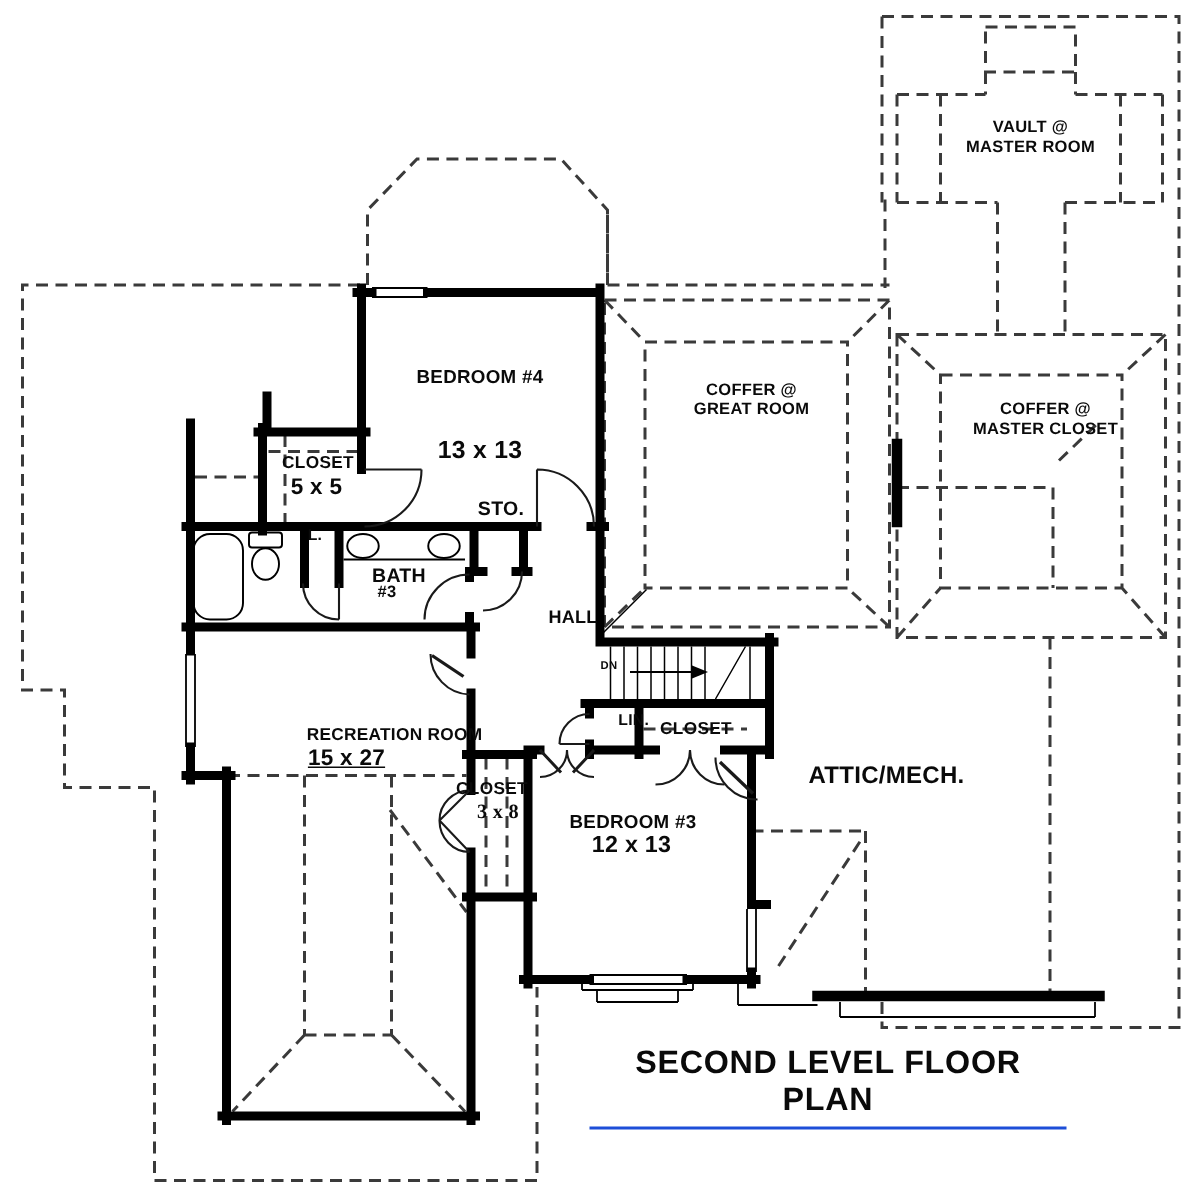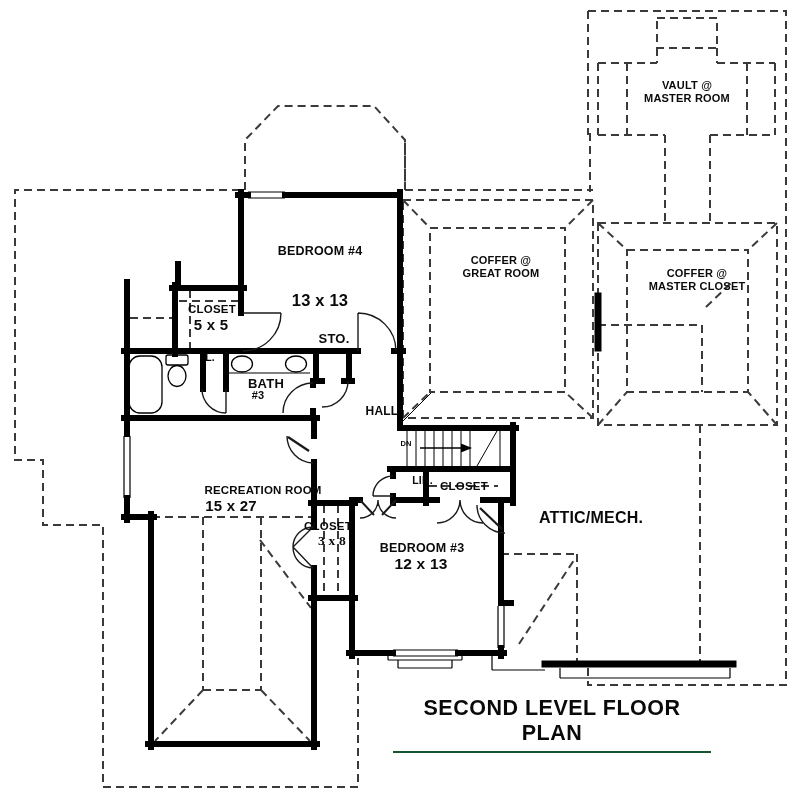--- a/index.html
+++ b/index.html
@@ -2,21 +2,21 @@
 <html><head>
 <meta charset="utf-8">
 <style>
   html,body{margin:0;padding:0;background:#ffffff;}
   .stage{position:relative;width:800px;height:800px;background:#ffffff;overflow:hidden;
          font-family:"Liberation Sans","DejaVu Sans",sans-serif;}
   svg{position:absolute;left:0;top:0;}
   .lbl{position:absolute;transform:translateX(-50%);font-weight:700;color:#0a0a0a;
        white-space:nowrap;letter-spacing:.2px;line-height:1;}
   .title{position:absolute;font-weight:700;color:#0a0a0a;text-align:center;
-         border-bottom:2px solid #14532d;padding-bottom:5px;letter-spacing:.5px;}
+         border-bottom:2px solid #1d4ed8;padding-bottom:5px;letter-spacing:.5px;}
 </style>
 </head>
 <body>
 
 <div class="stage">
 
   <svg width="800" height="800" viewBox="0 0 800 800">
 
     <g stroke="#3a3a3a" stroke-width="2" fill="none" stroke-dasharray="8 5">
 
@@ -138,21 +138,21 @@
 
   <div class="lbl" style="left:258px;top:377px;font-size:13px;padding-left:16px;">BATH</div>
   <div class="lbl" style="left:258px;top:390px;font-size:11px;">#3</div>
 
   <div class="lbl" style="left:358px;top:405px;font-size:12px;margin-left:24px;">HALL</div>
   <div class="lbl" style="left:406px;top:440px;font-size:7.5px;">DN</div>
   <div class="lbl" style="left:410px;top:475px;font-size:10.5px;padding-left:25px;">LIN.</div>
   <div class="lbl" style="left:464px;top:481px;font-size:11.5px;">CLOSET</div>
 
   <div class="lbl" style="left:231px;top:485px;font-size:11.5px;margin-left:32px;">RECREATION ROOM</div>
-  <div class="lbl" style="left:231px;top:498px;font-size:15px;">15 x 27</div>
+  <div class="lbl" style="left:231px;top:498px;font-size:15px;text-decoration:underline;">15 x 27</div>
 
   <div class="lbl" style="left:328px;top:521px;font-size:11.5px;">CLOSET</div>
   <div class="lbl" style="left:332px;top:534px;font-size:13.5px;font-family:Liberation Serif, serif;">3 x 8</div>
 
   <div class="lbl" style="left:422px;top:542px;font-size:12.5px;">BEDROOM #3</div>
   <div class="lbl" style="left:421px;top:556px;font-size:15.5px;">12 x 13</div>
 
   <div class="lbl" style="left:591px;top:510px;font-size:16px;">ATTIC/MECH.</div>
 
   <div class="title" style="left:393px;top:696px;width:318px;font-size:21.5px;">SECOND LEVEL FLOOR PLAN</div>

